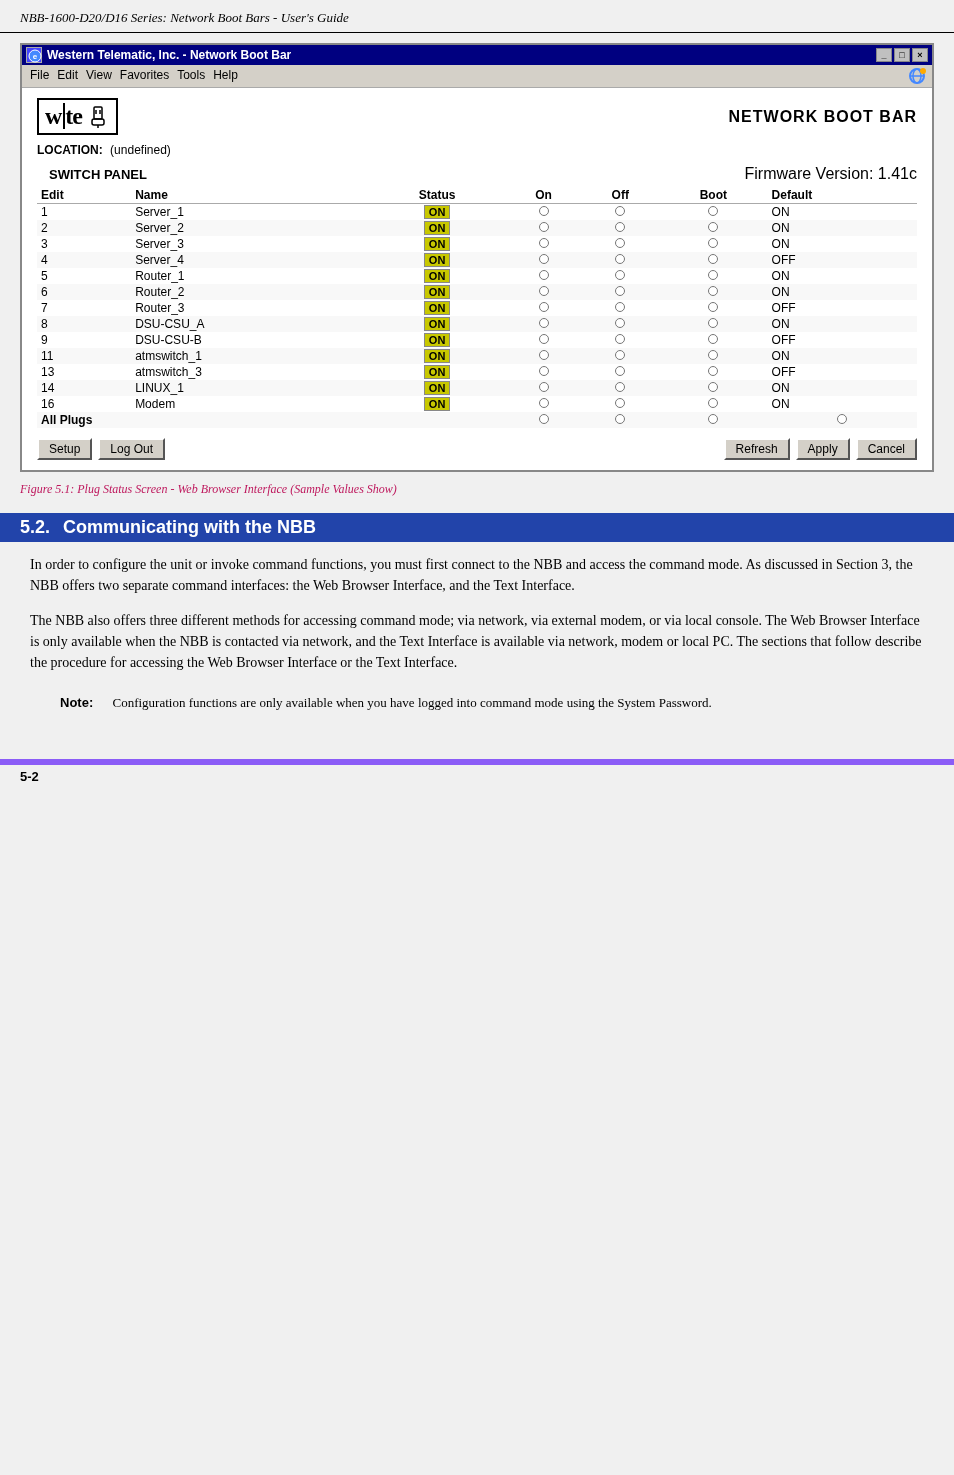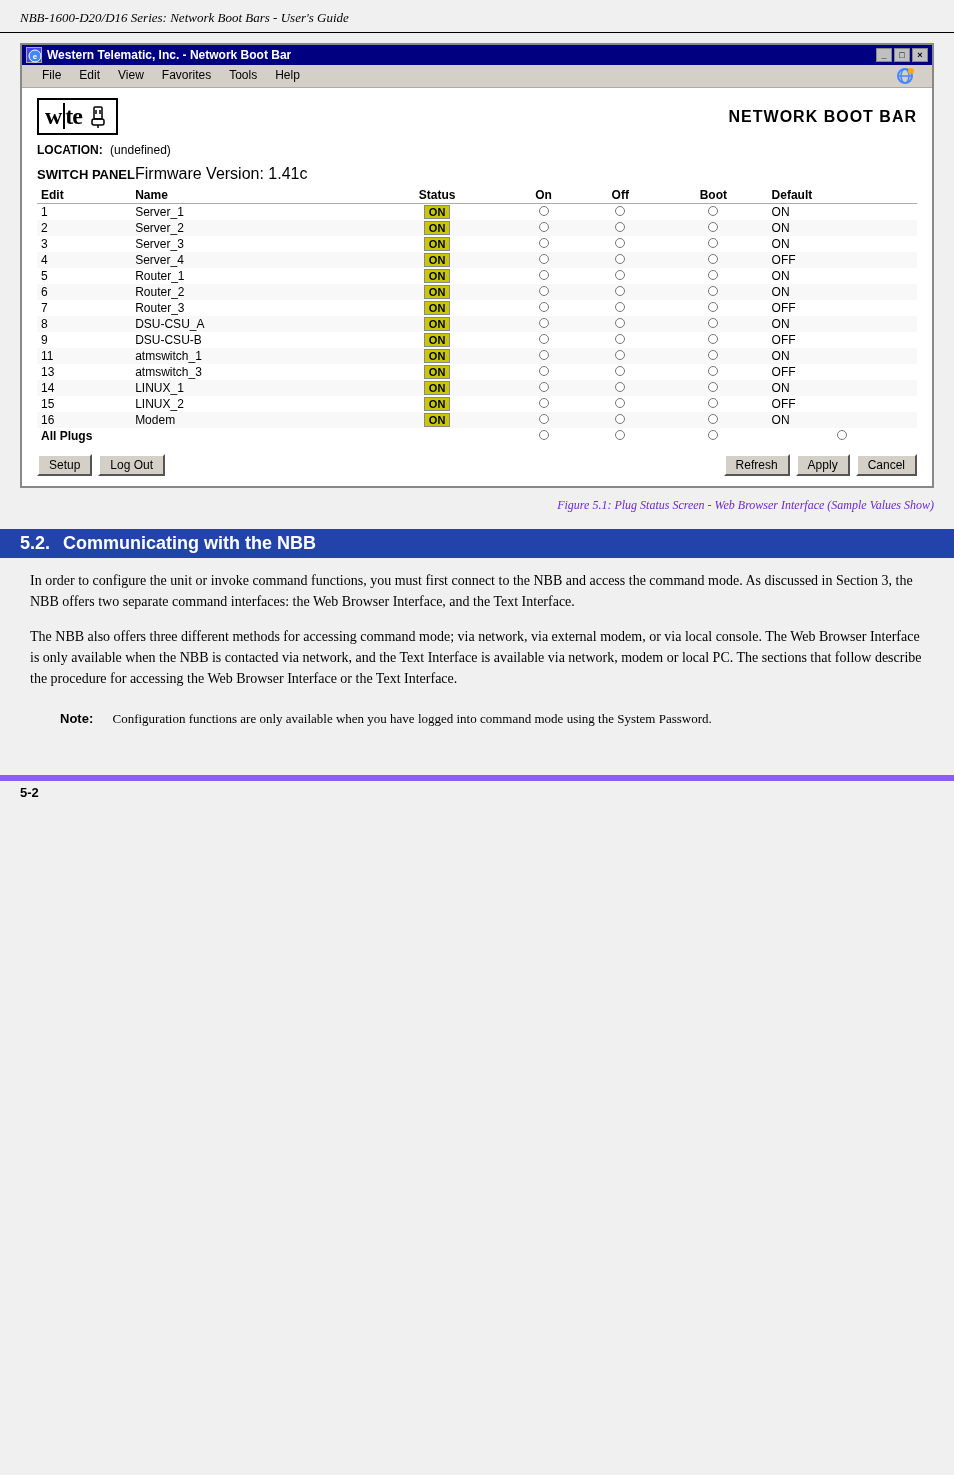--- a/index.html
+++ b/index.html
@@ -58,23 +58,22 @@
       border: 1px solid #888;
       font-size: 9px;
       display: flex; align-items: center; justify-content: center;
       cursor: pointer;
       font-weight: bold;
       color: #000;
     }
 
     .menubar {
       background: #d4d0c8;
-      padding: 2px 16px;
-      display: flex;
-      gap: 10px;
+      padding: 2px 4px;
+      display: flex;
       font-size: 12px;
       border-bottom: 1px solid #aaa;
     }
     .menubar-item {
       padding: 1px 4px;
       cursor: pointer;
     }
 
     .window-body {
       background: #fff;
@@ -109,23 +108,24 @@
     }
 
     .location-line {
       font-weight: bold;
       font-size: 12px;
       margin-bottom: 8px;
     }
 
     .switch-panel-header {
       display: flex;
-      justify-content: flex-start;
+      justify-content: space-between;
       align-items: baseline;
       margin-bottom: 4px;
+      margin-left: 12px;
     }
     .switch-panel-label {
       font-weight: bold;
       font-size: 13px;
     }
     .firmware-version {
       font-size: 16px;
     }
 
     table.plug-table {
@@ -184,23 +184,23 @@
       font-size: 12px;
       cursor: pointer;
       font-family: Arial, sans-serif;
     }
     .btn-gap { flex: 1; }
 
     
     .figure-caption {
       font-style: italic;
       font-size: 12px;
-      text-align: right;
+      text-align: left;
       margin: 8px 20px 16px 20px;
-      color: #6d28d9;
+      color: #be185d;
     }
 
     
     .section-heading-bar {
       background: #2244aa;
       color: #fff;
       font-family: Arial, sans-serif;
       font-size: 18px;
       font-weight: bold;
       padding: 4px 20px;
@@ -428,29 +428,20 @@
           <tr>
             <td>14</td>
             <td>LINUX_1</td>
             <td class="center"><span class="status-on">ON</span></td>
             <td class="radio-cell"><input type="radio" name="plug_14" style="width: 10px; height: 10px; cursor: pointer;"></td>
             <td class="radio-cell"><input type="radio" name="plug_14" style="width: 10px; height: 10px; cursor: pointer;"></td>
             <td class="radio-cell"><input type="radio" name="plug_14" style="width: 10px; height: 10px; cursor: pointer;"></td>
             <td>ON</td>
           </tr>
           <tr>
-            <td>15</td>
-            <td>LINUX_2</td>
-            <td class="center"><span class="status-on">ON</span></td>
-            <td class="radio-cell"><input type="radio" name="plug_15" style="width: 10px; height: 10px; cursor: pointer;"></td>
-            <td class="radio-cell"><input type="radio" name="plug_15" style="width: 10px; height: 10px; cursor: pointer;"></td>
-            <td class="radio-cell"><input type="radio" name="plug_15" style="width: 10px; height: 10px; cursor: pointer;"></td>
-            <td>OFF</td>
-          </tr>
-          <tr>
             <td>16</td>
             <td>Modem</td>
             <td class="center"><span class="status-on">ON</span></td>
             <td class="radio-cell"><input type="radio" name="plug_16" style="width: 10px; height: 10px; cursor: pointer;"></td>
             <td class="radio-cell"><input type="radio" name="plug_16" style="width: 10px; height: 10px; cursor: pointer;"></td>
             <td class="radio-cell"><input type="radio" name="plug_16" style="width: 10px; height: 10px; cursor: pointer;"></td>
             <td>ON</td>
           </tr>
           <tr class="all-plugs-row">
             <td colspan="2">All Plugs</td>

